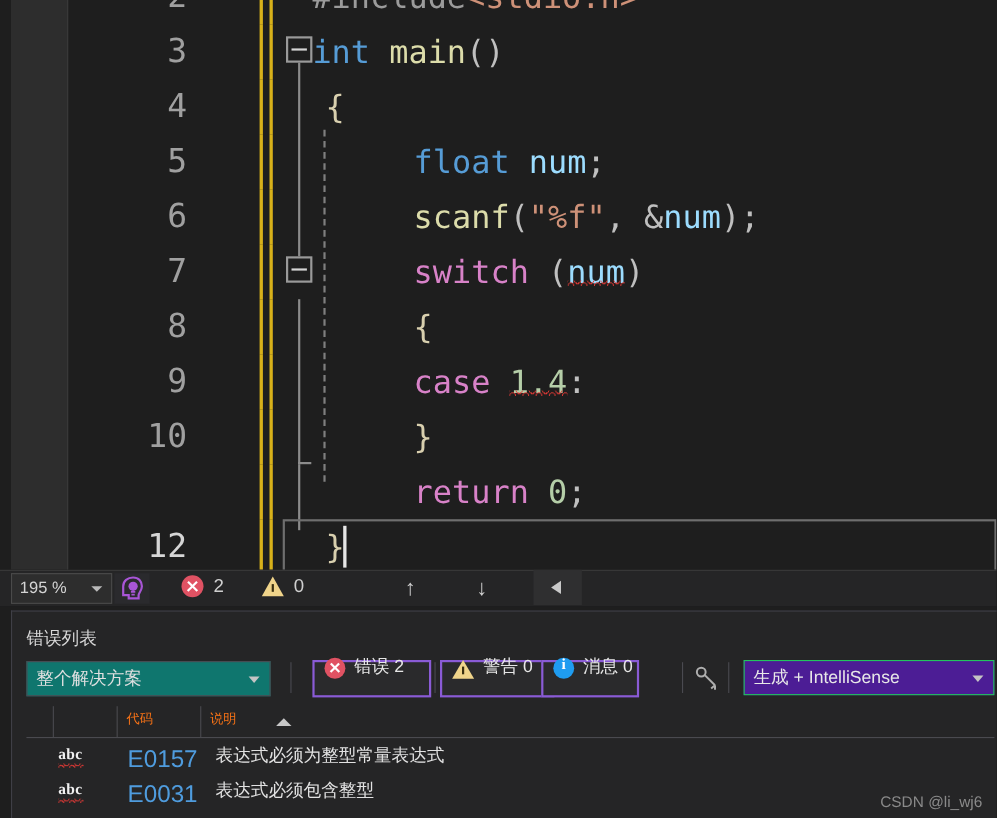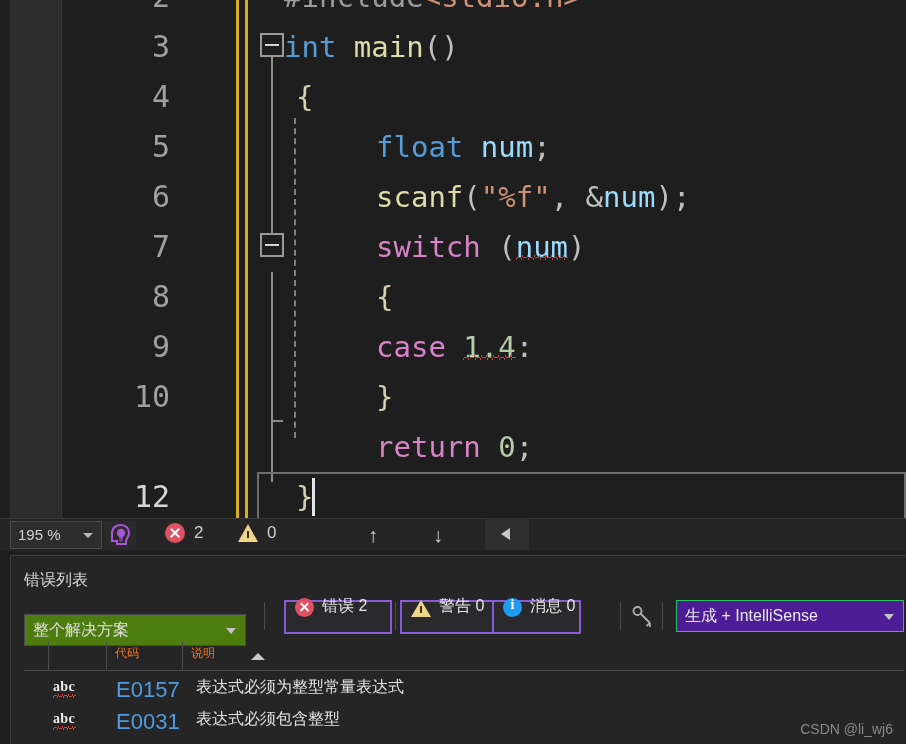--- a/index.html
+++ b/index.html
@@ -76,21 +76,21 @@
   .dnb{left:425px;}
   .collapse-btn{position:absolute;left:485px;top:518px;width:44px;height:32px;background:#2f2f30;}
   .collapse-tri{position:absolute;left:16px;top:10px;width:0;height:0;border-top:6px solid transparent;border-bottom:6px solid transparent;border-right:9px solid #c9c9c9;}
 
   
   .panel{position:absolute;left:0;top:551px;width:906px;height:193px;background:#1e1e1e;}
   .panel-inner{position:absolute;left:10px;top:4px;width:896px;height:189px;background:#252526;border-left:1px solid #3f3f46;border-top:1px solid #3f3f46;}
   .panel-title{position:absolute;left:13px;top:14px;font-size:16px;color:#d8d8d8;}
 
   .toolbar{position:absolute;left:13px;top:44px;height:32px;width:880px;}
-  .scope-sel{position:absolute;left:0;top:14px;width:222px;height:32px;background:#4d7c0f;border:1px solid #4b4b52;box-sizing:border-box;}
+  .scope-sel{position:absolute;left:0;top:1px;width:222px;height:32px;background:#0f766e;border:1px solid #4b4b52;box-sizing:border-box;}
   .scope-txt{position:absolute;left:8px;top:5px;font-size:16px;color:#e0e0e0;}
   .scope-car{position:absolute;right:9px;top:13px;width:0;height:0;border-left:5.5px solid transparent;border-right:5.5px solid transparent;border-top:6px solid #c4c4c4;}
   .vsep{position:absolute;top:2px;width:1px;height:28px;background:#4a4a50;}
 
   .tbtn{position:absolute;top:0;height:32px;border:2px solid #8a5bd6;box-sizing:border-box;background:#2a2a2c;display:flex;align-items:flex-end;padding:15px 9px;gap:8px;}
   .tbtn .lbl{font-size:16px;color:#e6e6e6;white-space:nowrap;}
   .b-err{left:260px;width:108px;}
   .b-warn{left:376px;width:104px;}
   .b-msg{left:468px;width:89px;}
   .ico-err{width:19px;height:19px;border-radius:50%;background:#e05263;position:relative;flex:0 0 auto;}

